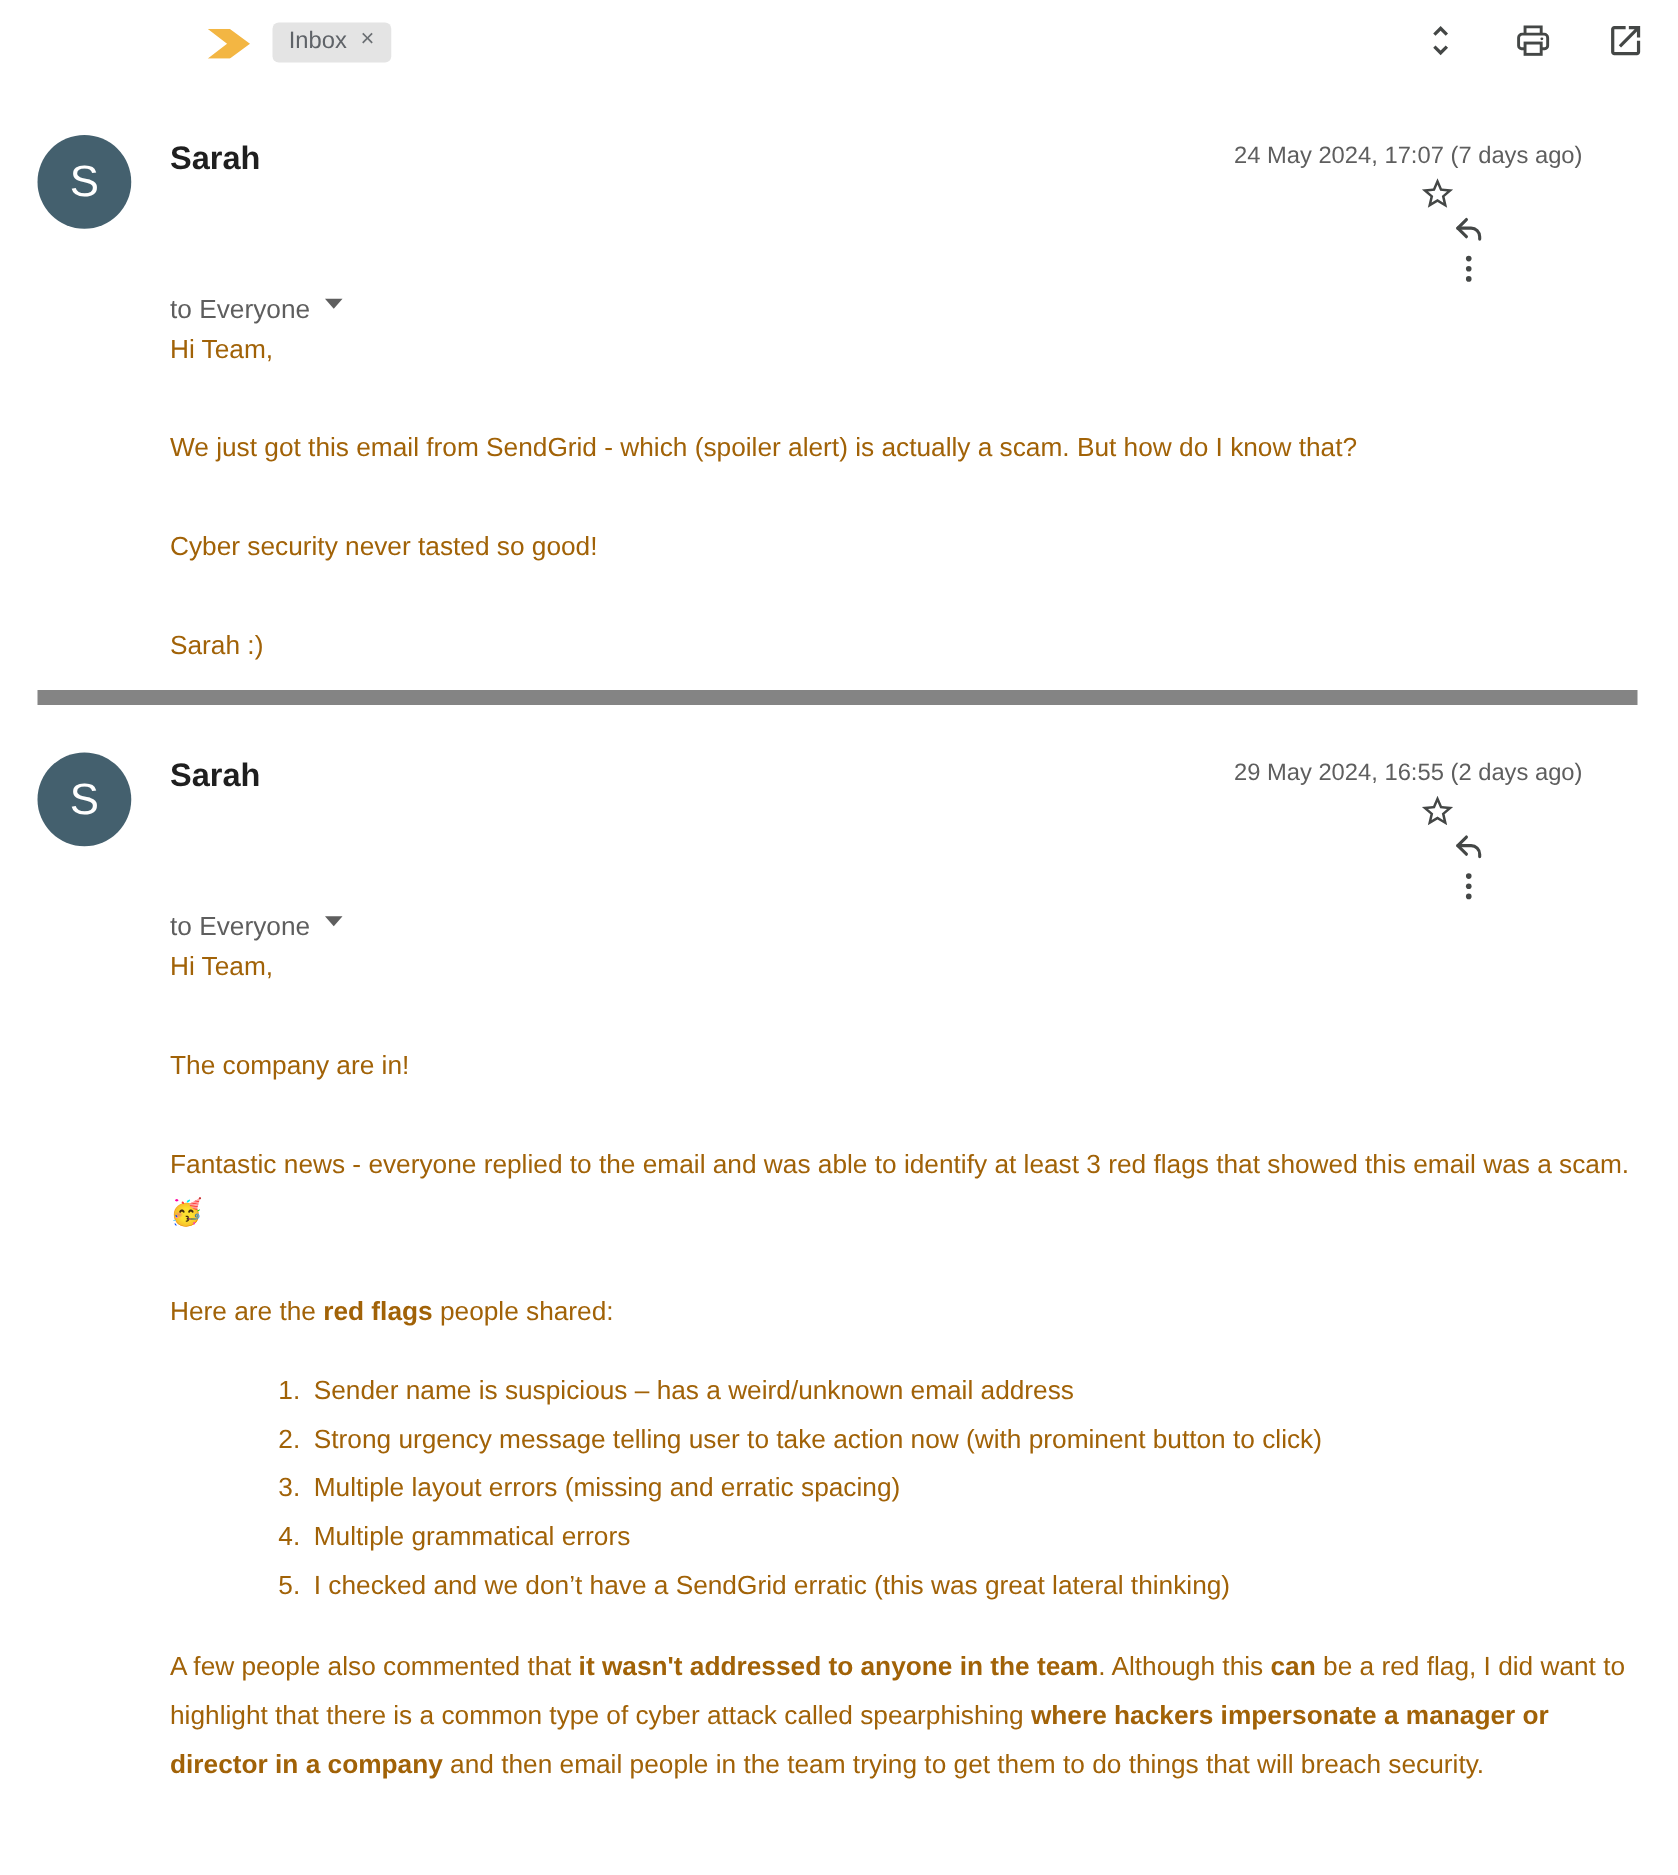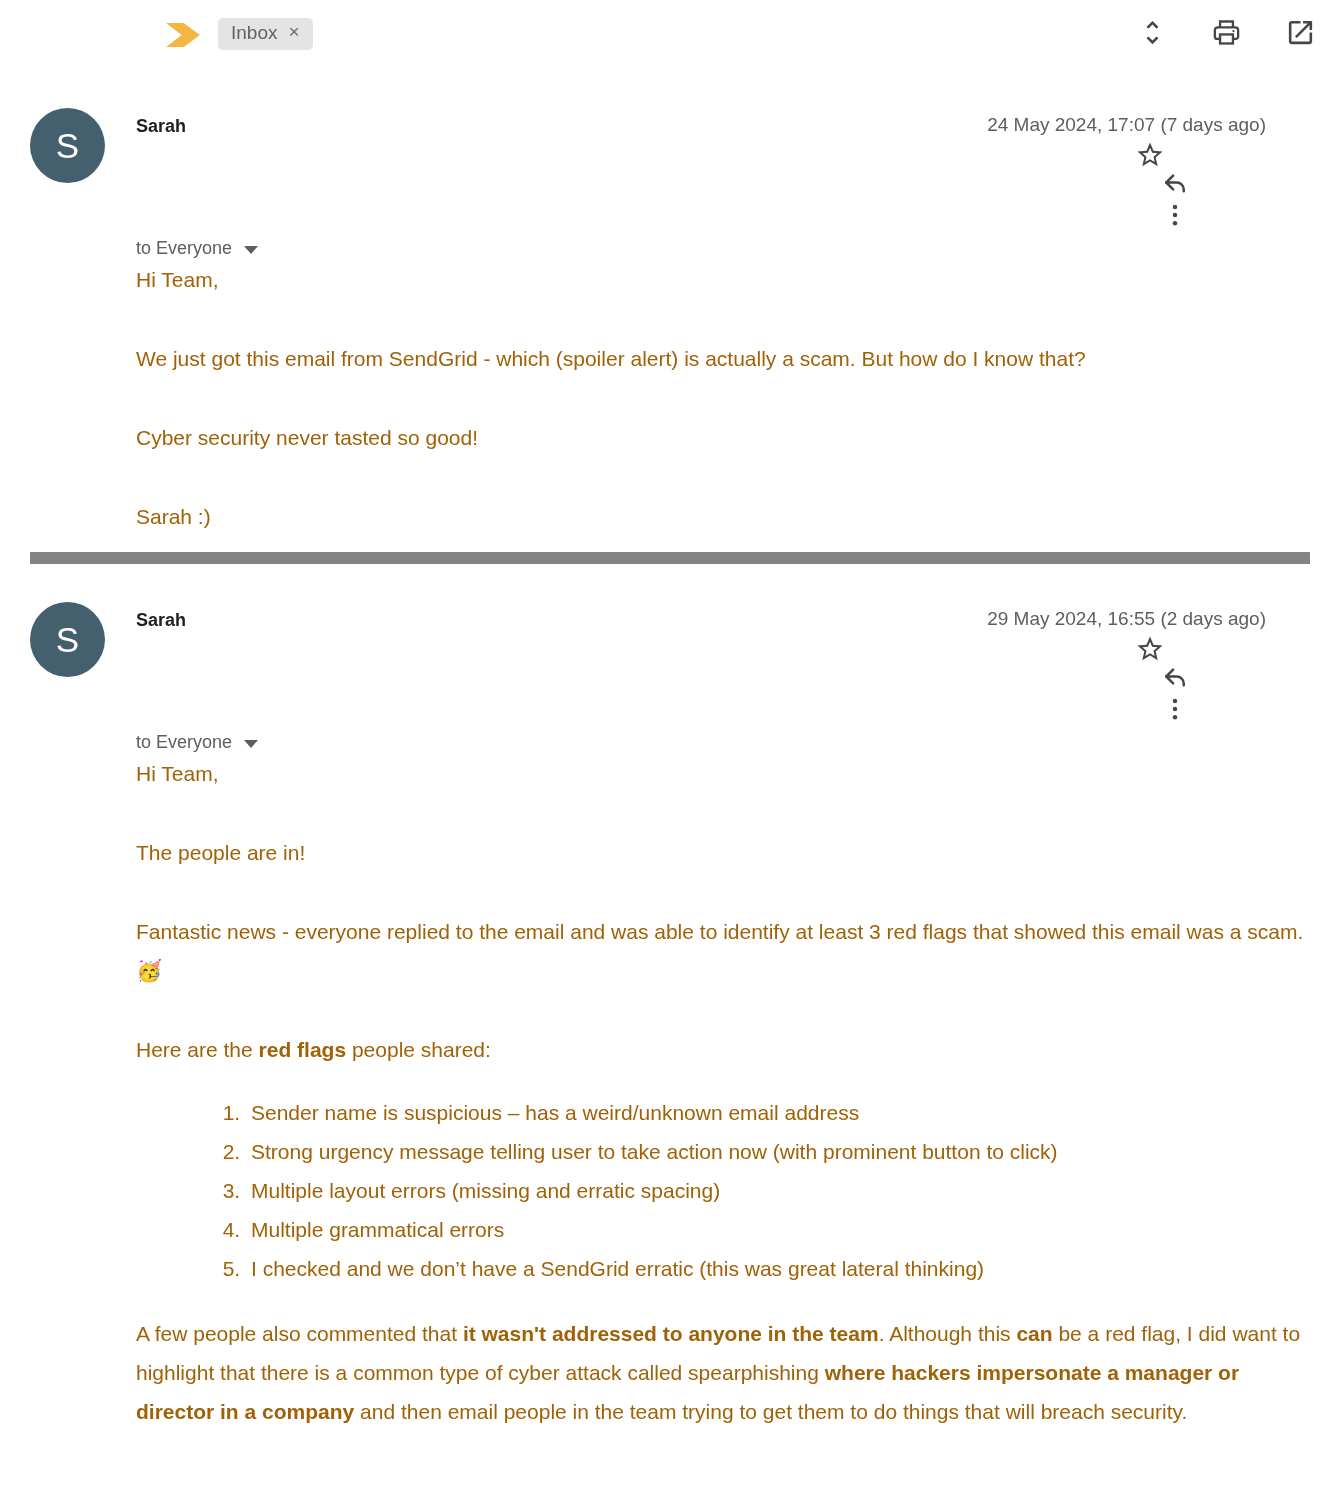--- a/index.html
+++ b/index.html
@@ -34,27 +34,27 @@
   .email { position: relative; padding: 0 30px 0 136px; }
   .email-1 { margin-top: 58px; }
   .email-2 { margin-top: 38px; }
   .avatar {
     position: absolute; left: 30px; top: 0;
     width: 75px; height: 75px; border-radius: 50%;
     background: #44606e; color: #ffffff; font-size: 35px;
     display: flex; align-items: center; justify-content: center;
   }
   .header-row { display: flex; align-items: flex-start; }
-  .sender-name { font-size: 18px; font-weight: bold; color: #1f1f1f; line-height: 28px; padding-top: 4px; }
+  .sender-name { font-size: 26px; font-weight: bold; color: #1f1f1f; line-height: 28px; padding-top: 4px; }
   .meta-block { margin-left: auto; display: flex; align-items: center; padding-top: 2px; flex-direction: column; }
   .email-date { font-size: 19px; color: #5e5e5e; line-height: 30px; margin-right: 46px; white-space: nowrap; }
   .hdr-icon { width: 30px; height: 30px; display: flex; align-items: center; justify-content: center; }
   .hdr-icon svg { width: 100%; height: 100%; }
   .hdr-icon + .hdr-icon { margin-left: 50px; }
-  .recipient-row { display: flex; align-items: center; gap: 12px; color: #5e5e5e; font-size: 18px; line-height: 24px; margin-top: 6px; width: max-content; }
+  .recipient-row { display: flex; gap: 12px; color: #5e5e5e; font-size: 21px; line-height: 24px; margin-top: 6px; width: max-content; }
   .caret-down {
     width: 0; height: 0; margin-top: 3px;
     border-left: 7px solid transparent; border-right: 7px solid transparent;
     border-top: 8px solid #5e5e5e;
   }
 
   
   .email-body { font-size: 21px; line-height: 39px; color: #a16207; }
   .email-body p { margin: 0 0 40px; }
   .email-body p.tight { margin-bottom: 24px; }
@@ -165,21 +165,21 @@
           </svg>
       </div>
     </div>
   </div>
   <div class="recipient-row">
     <span>to Everyone</span>
     <span class="caret-down"></span>
   </div>
   <div class="email-body">
       <p><span>Hi Team,</span></p>
-      <p><span>The people are in!</span></p>
+      <p><span>The company are in!</span></p>
       <p><span>Fantastic news - everyone replied to the email and was able to identify at least 3 red flags that showed this email was a scam. 🥳</span></p>
       <p class="tight"><span>Here are the </span><b>red flags</b><span> people shared:</span></p>
       <ol>
         <li>Sender name is suspicious – has a weird/unknown email address</li>
         <li>Strong urgency message telling user to take action now (with prominent button to click)</li>
         <li>Multiple layout errors (missing and erratic spacing)</li>
         <li>Multiple grammatical errors</li>
         <li>I checked and we don’t have a SendGrid erratic (this was great lateral thinking)</li>
       </ol>
       <p><span>A few people also commented that </span><b>it wasn't addressed to anyone in the team</b><span>. Although this </span><b>can</b><span> be a red flag, I did want to highlight that there is a common type of cyber attack called spearphishing </span><b>where hackers impersonate a manager or director in a company</b><span> and then email people in the team trying to get them to do things that will breach security.</span></p>

